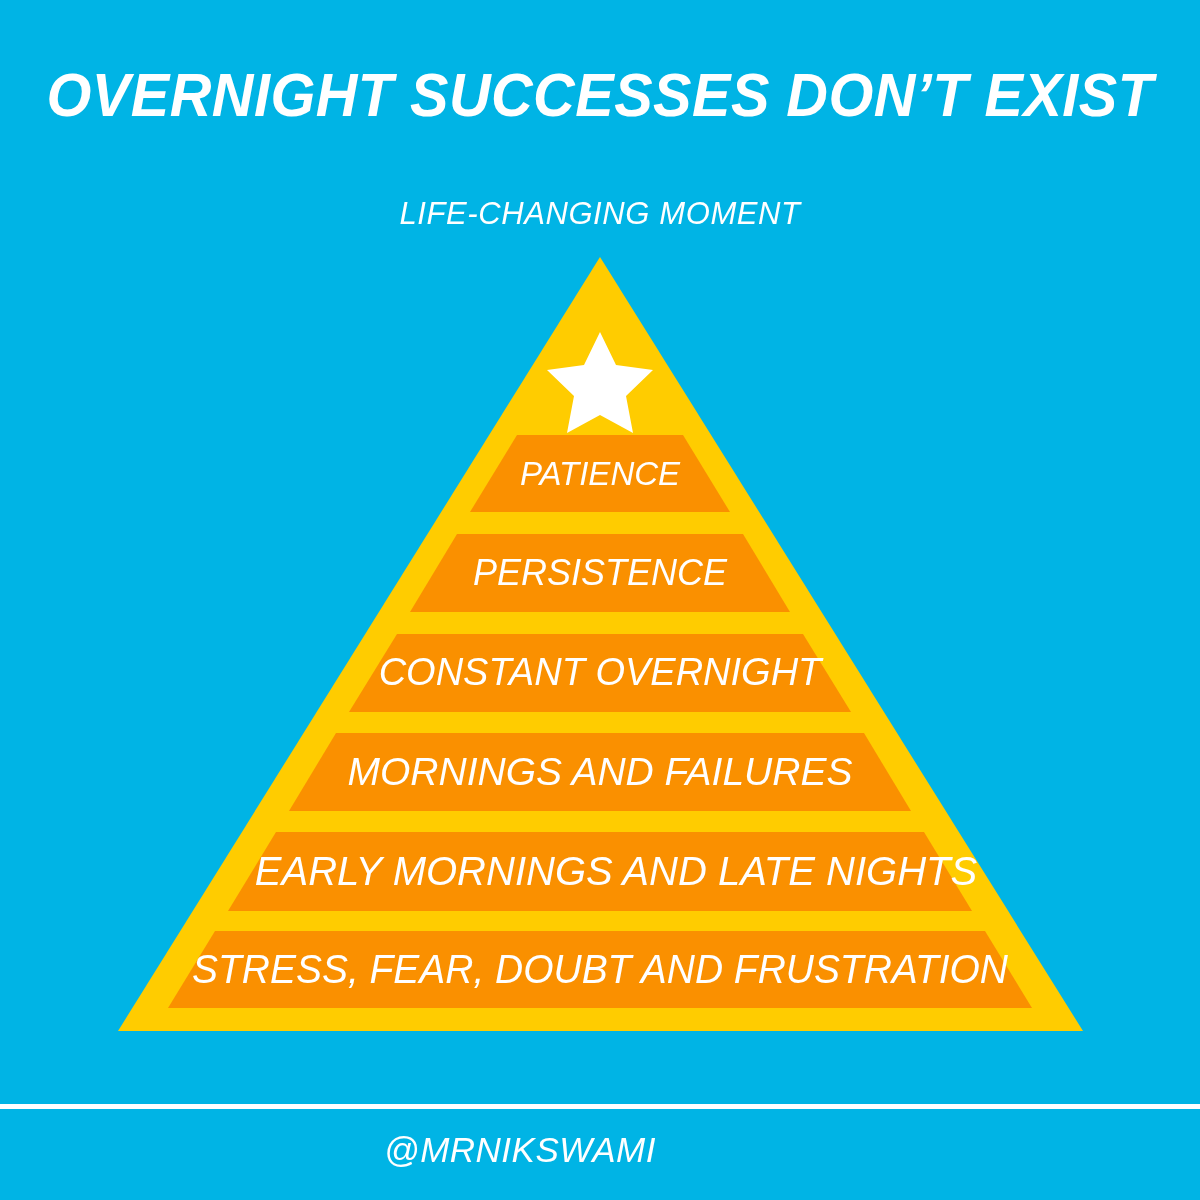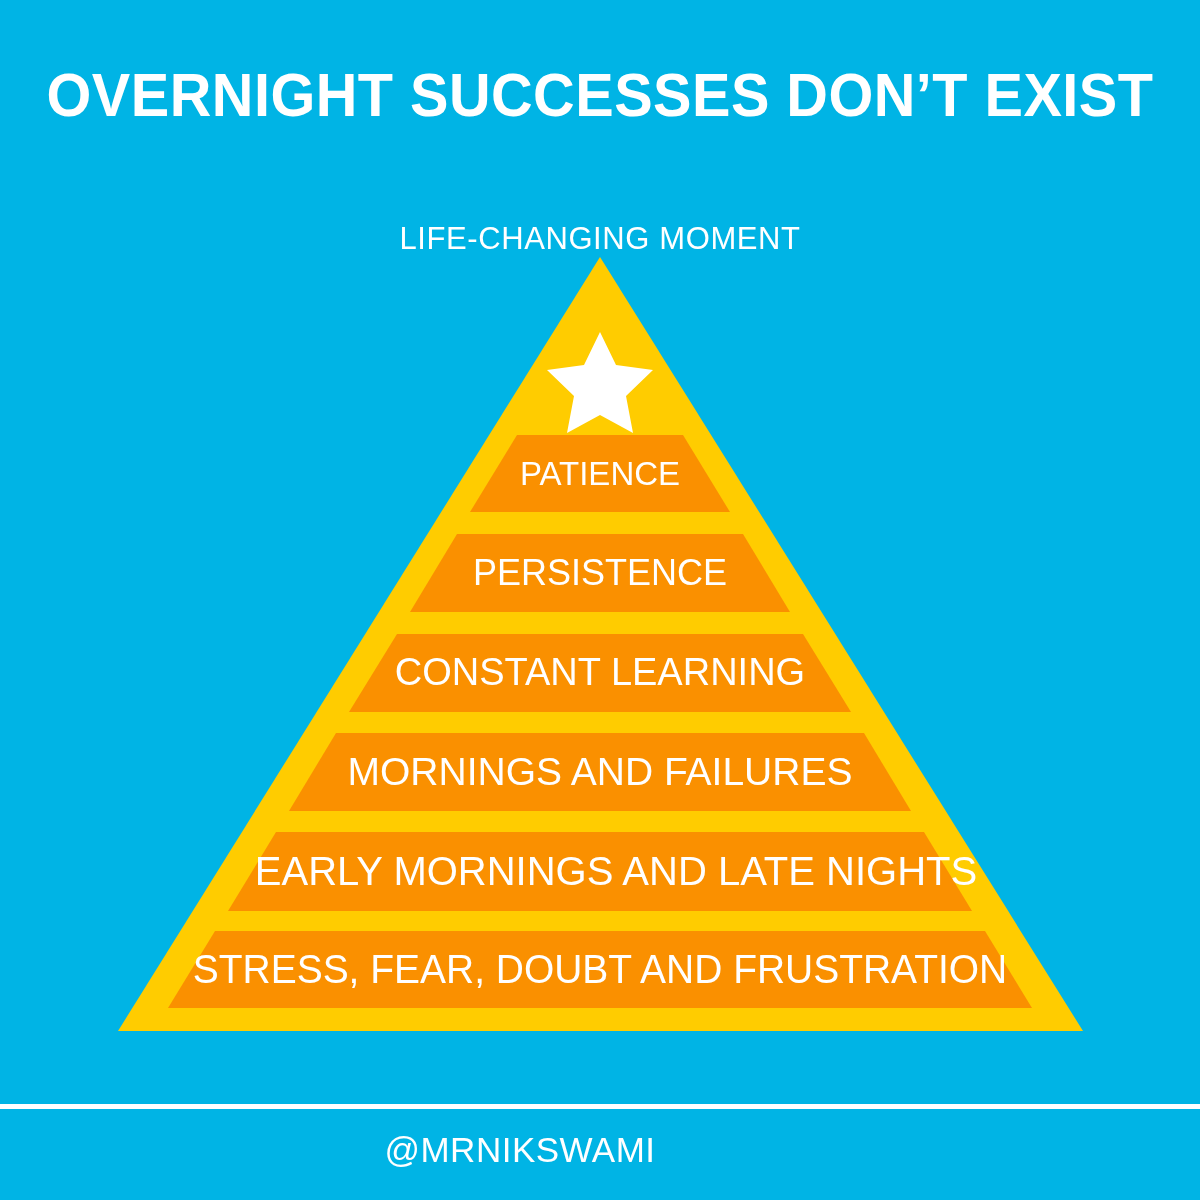--- a/index.html
+++ b/index.html
@@ -11,20 +11,21 @@
     height: 1200px;
     overflow: hidden;
     font-family: "Liberation Sans", sans-serif;
     background: #00b4e5;
   }
   #poster {
     position: relative;
     width: 1200px;
     height: 1200px;
     background: #00b4e5;
+    font-style: italic;
   }
 
   
   #title {
     position: absolute;
     left: 0;
     top: 64px;
     width: 1200px;
     text-align: center;
     color: #ffffff;
@@ -42,21 +43,20 @@
     position: absolute;
     left: 0;
     top: 196px;
     width: 1200px;
     text-align: center;
     color: #ffffff;
     font-size: 31px;
     font-weight: normal;
     letter-spacing: 0.6px;
     white-space: nowrap;
-    margin-top: 25px;
   }
 
   
   #pyramid-wrap {
     position: absolute;
     left: 0;
     top: 0;
     width: 1200px;
     height: 1200px;
   }
@@ -123,21 +123,21 @@
         <polygon points="215,931 985,931 1032,1008 168,1008" fill="#fa9000"></polygon>
       </g>
 
       <polygon id="apex-star" points="600,332 616,365 653,370 626,396 633,433 600,415 567,433 574,396 547,370 584,365" fill="#ffffff"></polygon>
     </svg>
 
     <div class="band-label" style="top:457px; font-size:33px;">PATIENCE</div>
 
     <div class="band-label" style="top:555px; font-size:36px;">PERSISTENCE</div>
 
-    <div class="band-label" style="top:653px; font-size:38px;">CONSTANT LEARNING</div>
+    <div class="band-label" style="top:653px; font-size:38px;">CONSTANT OVERNIGHT</div>
 
     <div class="band-label" style="top:752px; font-size:39px;">MORNINGS AND FAILURES</div>
 
     <div class="band-label" style="top:851px; font-size:40px;padding-left:16px;">EARLY MORNINGS AND LATE NIGHTS</div>
 
     <div class="band-label" style="top:949px; font-size:41px; transform:scaleX(0.95);">STRESS, FEAR, DOUBT AND FRUSTRATION</div>
   </div>
 
   <div id="footer-divider"></div>
 

